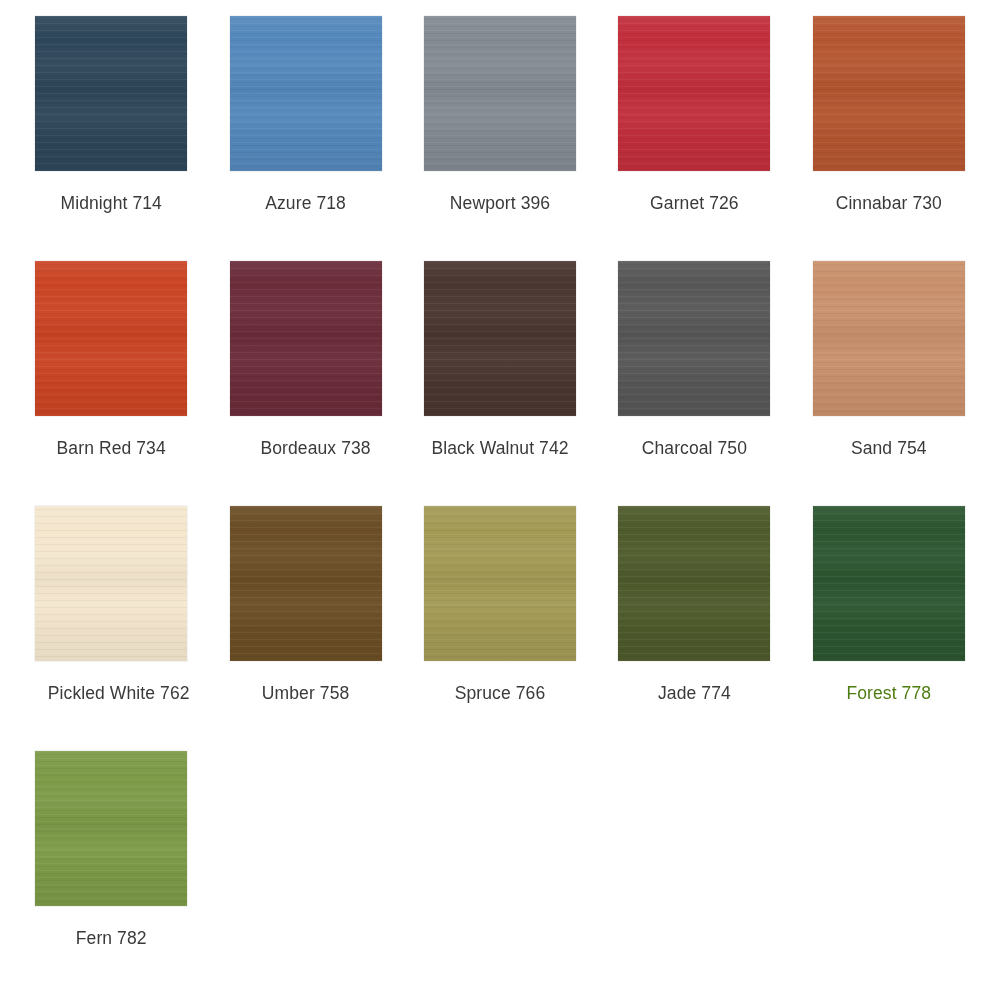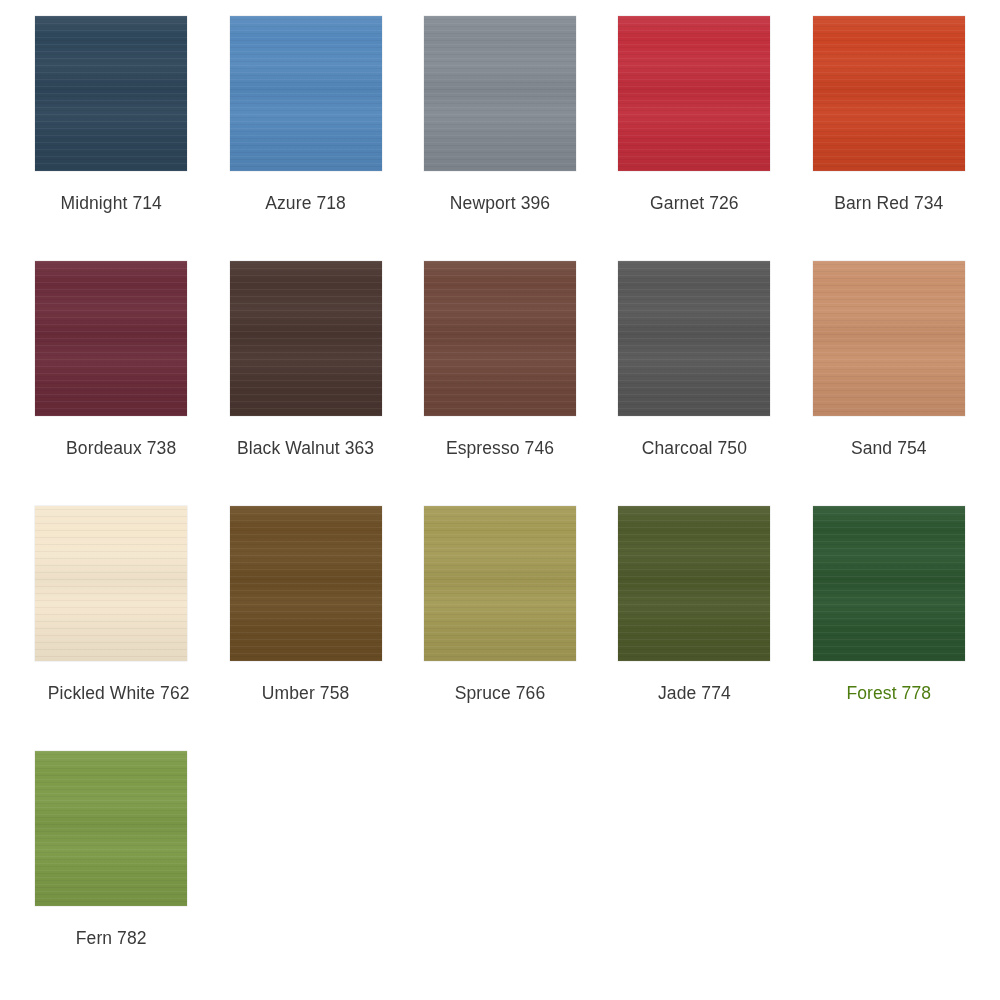--- a/index.html
+++ b/index.html
@@ -99,34 +99,34 @@
     </div>
     <div class="swatch-cell">
       <div class="swatch-chip" style="background: rgb(131, 138, 146);"></div>
       <div class="swatch-label" style="color: rgb(58, 58, 58);">Newport 396</div>
     </div>
     <div class="swatch-cell">
       <div class="swatch-chip" style="background: rgb(194, 46, 60);"></div>
       <div class="swatch-label" style="color: rgb(58, 58, 58);">Garnet 726</div>
     </div>
     <div class="swatch-cell">
+      <div class="swatch-chip" style="background: rgb(181, 86, 48);"></div>
+      <div class="swatch-label" style="color: rgb(58, 58, 58);">Cinnabar 730</div>
+    </div>
+    <div class="swatch-cell">
       <div class="swatch-chip" style="background: rgb(203, 68, 36);"></div>
       <div class="swatch-label" style="color: rgb(58, 58, 58);">Barn Red 734</div>
     </div>
     <div class="swatch-cell">
       <div class="swatch-chip" style="background: rgb(107, 44, 58);"></div>
       <div class="swatch-label" style="color: rgb(58, 58, 58); margin-left: 20px;">Bordeaux 738</div>
     </div>
     <div class="swatch-cell">
       <div class="swatch-chip" style="background: rgb(74, 54, 49);"></div>
-      <div class="swatch-label" style="color: rgb(58, 58, 58);">Black Walnut 363</div>
-    </div>
-    <div class="swatch-cell">
-      <div class="swatch-chip" style="background: rgb(112, 72, 60);"></div>
-      <div class="swatch-label" style="color: rgb(58, 58, 58);">Espresso 746</div>
+      <div class="swatch-label" style="color: rgb(58, 58, 58);">Black Walnut 742</div>
     </div>
     <div class="swatch-cell">
       <div class="swatch-chip" style="background: rgb(87, 87, 87);"></div>
       <div class="swatch-label" style="color: rgb(58, 58, 58);">Charcoal 750</div>
     </div>
     <div class="swatch-cell">
       <div class="swatch-chip" style="background: rgb(201, 144, 108);"></div>
       <div class="swatch-label" style="color: rgb(58, 58, 58);">Sand 754</div>
     </div>
     <div class="swatch-cell">

